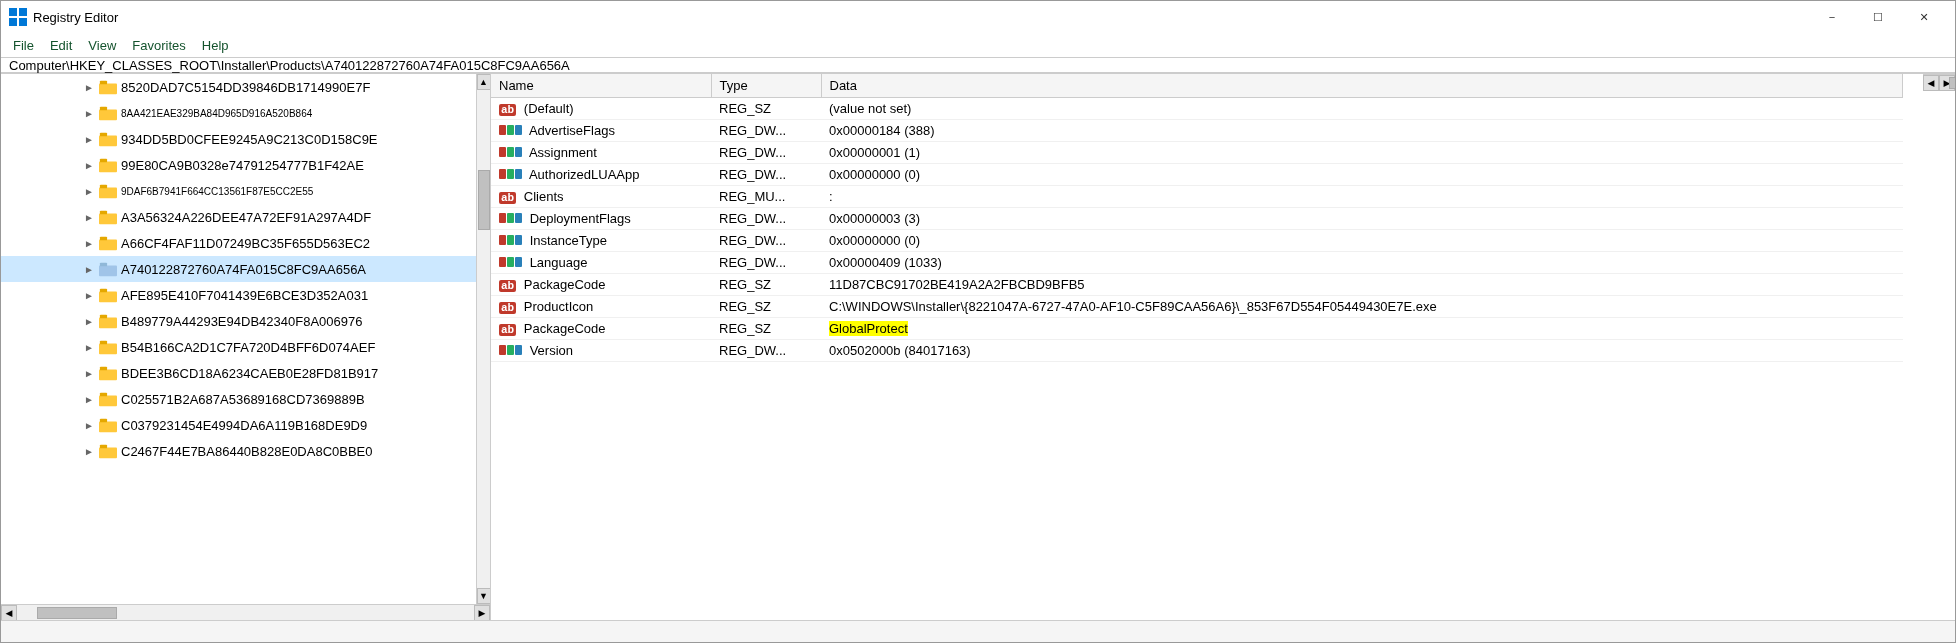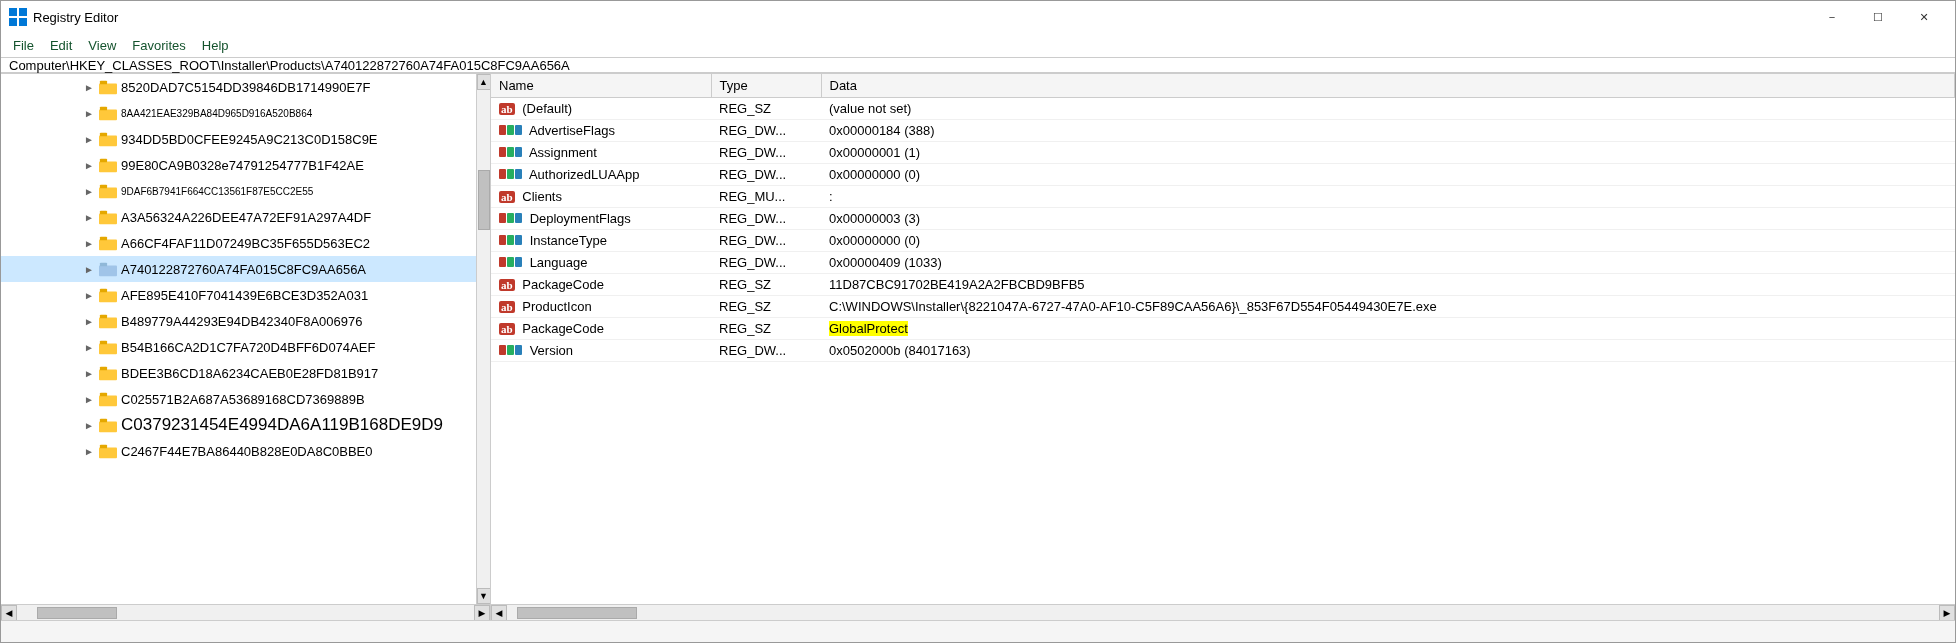--- a/index.html
+++ b/index.html
@@ -165,21 +165,21 @@
       background: #c0c0c0;
       border: 1px solid #aaa;
       height: 60px;
       top: 80px;
     }
     .data-pane {
       flex: 1;
       overflow: hidden;
       background: #fff;
       display: flex;
-      flex-direction: column;
+      flex-direction: row;
       gap: 20px;
     }
     .data-table {
       flex: 1;
       overflow-y: auto;
       overflow-x: hidden;
     }
     table {
       width: 100%;
       border-collapse: collapse;
@@ -207,21 +207,21 @@
       display: inline-flex;
       align-items: center;
       margin-right: 4px;
     }
     .reg-ab {
       font-size: 11px;
       color: #fff;
       background: #c0392b;
       padding: 0 2px;
       border-radius: 2px;
-      font-family: Liberation Serif, serif;
+      font-family: Liberation Mono, monospace;
       font-weight: bold;
     }
     .highlight-yellow {
       background: #ffff00;
     }
     .bottom-scroll {
       height: 16px;
       border-top: 1px solid #ccc;
       background: #f0f0f0;
       display: flex;
@@ -409,21 +409,21 @@
                   <rect x="1" y="1" width="8" height="4" rx="1" fill="#E5A800"></rect>
                 </svg>
                 <span style="font-size: 13px;">C025571B2A687A53689168CD7369889B</span>
               </div>
               <div class="tree-item">
                 <span class="tree-expand" style="color: rgb(102, 102, 102);">►</span>
                 <svg class="folder-icon" viewBox="0 0 20 16" width="20" height="16">
                   <rect x="0" y="4" width="20" height="12" rx="1" fill="#FFC83A"></rect>
                   <rect x="1" y="1" width="8" height="4" rx="1" fill="#E5A800"></rect>
                 </svg>
-                <span style="font-size: 17px;">C0379231454E4994DA6A119B168DE9D9</span>
+                <span style="font-size: 13px;">C0379231454E4994DA6A119B168DE9D9</span>
               </div>
               <div class="tree-item">
                 <span class="tree-expand" style="color: rgb(102, 102, 102);">►</span>
                 <svg class="folder-icon" viewBox="0 0 20 16" width="20" height="16">
                   <rect x="0" y="4" width="20" height="12" rx="1" fill="#FFC83A"></rect>
                   <rect x="1" y="1" width="8" height="4" rx="1" fill="#E5A800"></rect>
                 </svg>
                 <span style="font-size: 13px;">C2467F44E7BA86440B828E0DA8C0BBE0</span>
               </div>
             </div>

